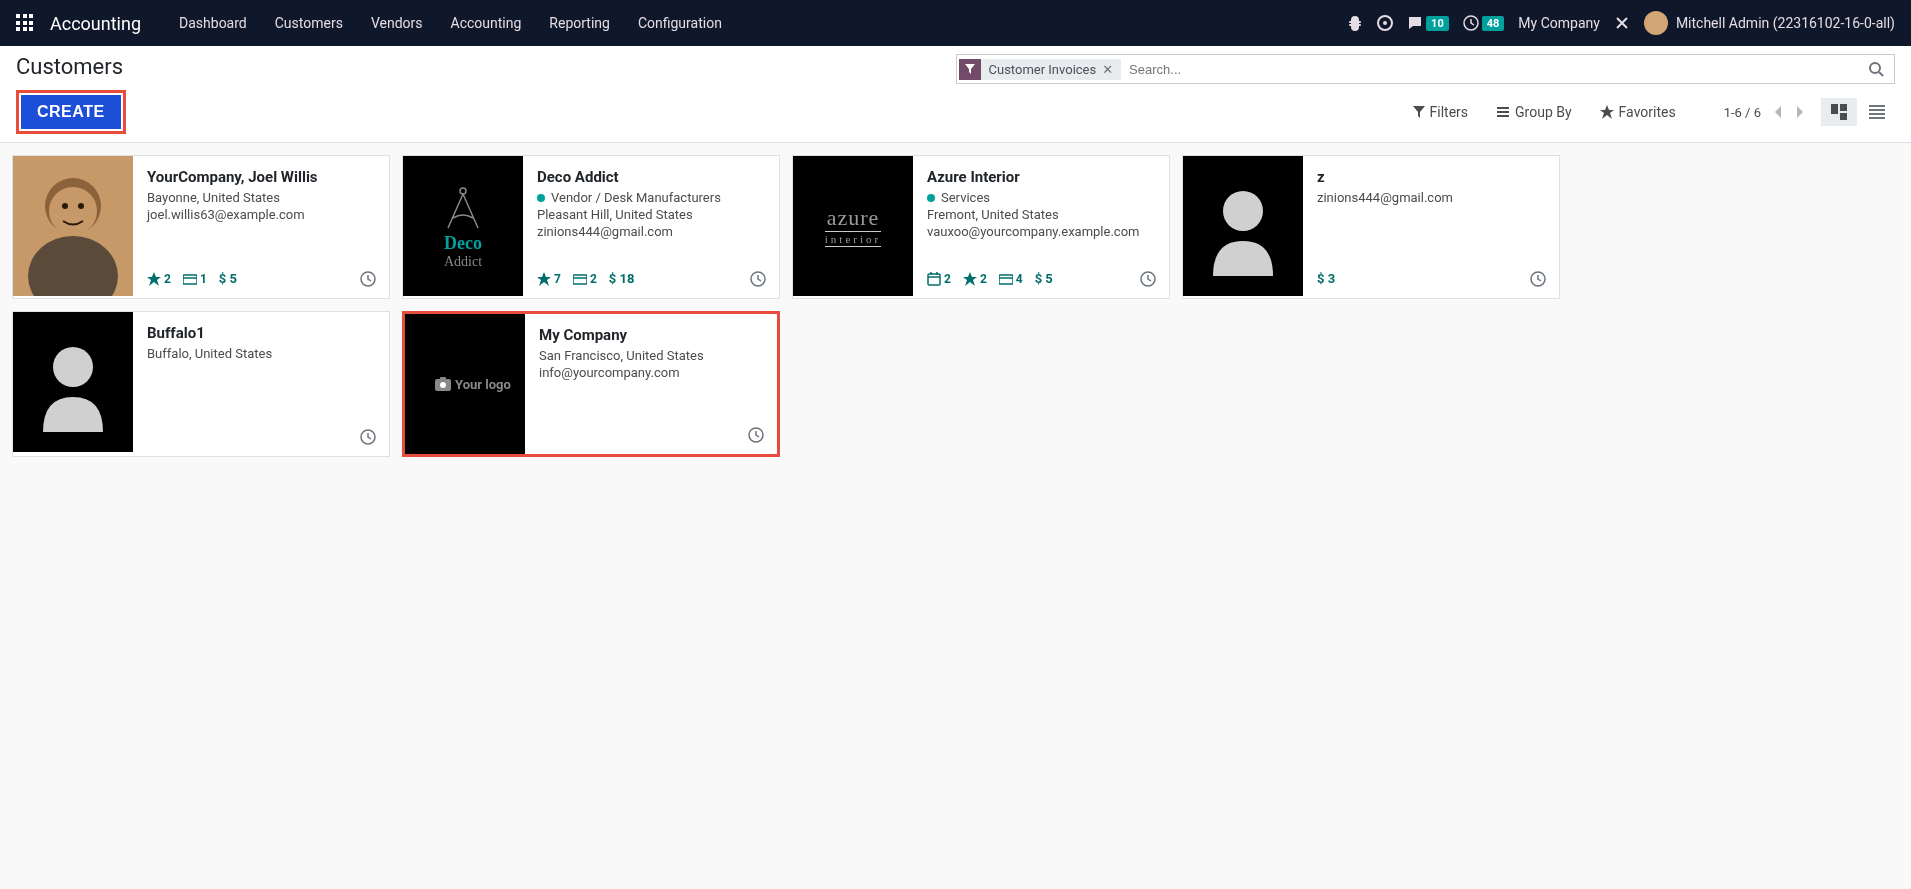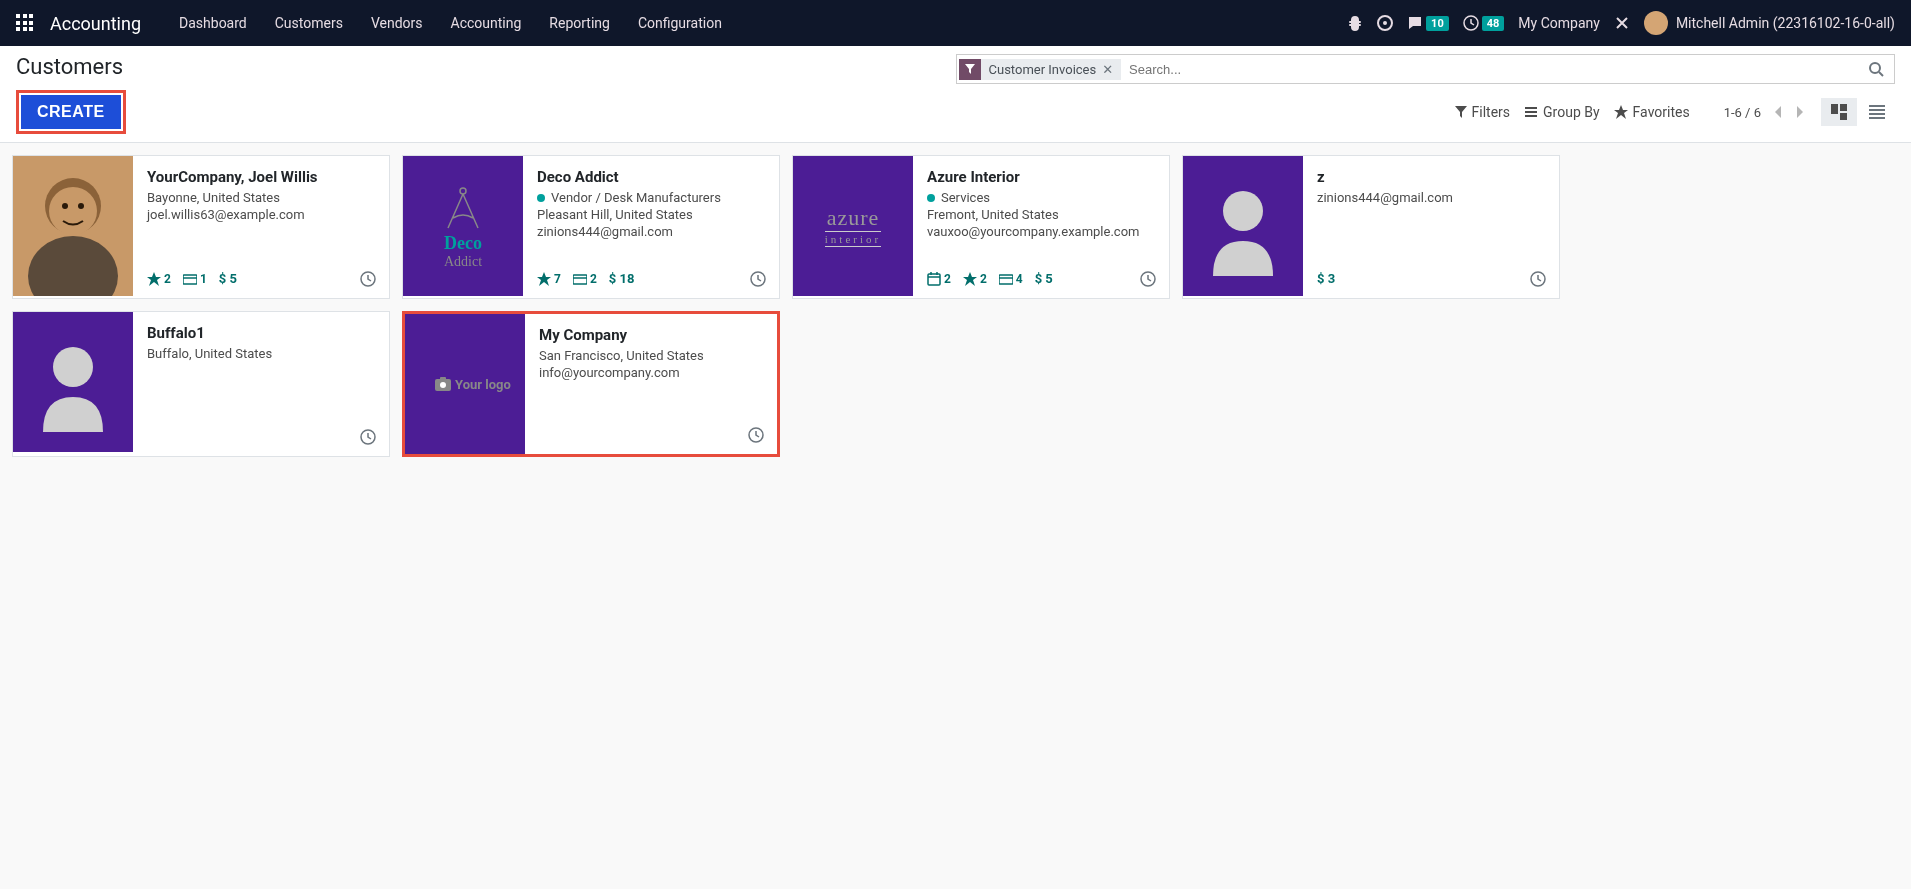--- a/index.html
+++ b/index.html
@@ -28,34 +28,34 @@
 .search-box { border: 1px solid #ccc; display: flex; align-items: center; padding: 2px; background: #fff; }
 .search-facet { background: #714b67; color: #fff; display: flex; align-items: center; padding: 3px 6px; font-size: 13px; }
 .facet-label { background: #e9ecef; color: #495057; padding: 3px 8px; display: flex; align-items: center; gap: 6px; font-size: 13px; }
 .facet-close { cursor: pointer; color: #6c757d; }
 .search-input { border: none; outline: none; flex: 1; padding: 4px 8px; font-size: 13px; }
 .search-icon-btn { margin-left: auto; color: #6c757d; cursor: pointer; padding: 4px 8px; }
 
 .cp-bottom { display: flex; justify-content: space-between; align-items: center; padding-bottom: 8px; }
 .btn-create { background: #1d4ed8; color: #fff; border: none; padding: 8px 16px; font-size: 16px; font-weight: bold; cursor: pointer; letter-spacing: 0.5px; }
 .highlight-red { border: 3px solid #e74c3c; padding: 2px; display: inline-block; }
-.cp-right { display: flex; align-items: center; gap: 14px; }
+.cp-right { display: flex; align-items: center; gap: 28px; }
 .filter-btn { display: flex; align-items: center; gap: 5px; color: #4c4c4c; cursor: pointer; font-size: 14px; }
 .pager { color: #4c4c4c; font-size: 13px; margin-left: 20px; }
 .pager-arrows { display: flex; gap: 4px; margin-left: 8px; }
 .pager-arrow { color: #b5b5b5; cursor: pointer; padding: 4px; }
 .view-switcher { display: flex; gap: 2px; margin-left: 12px; }
 .view-btn { padding: 6px 10px; cursor: pointer; color: #6c757d; }
 .view-btn.active { background: #e9ecef; color: #4c4c4c; }
 
 
 .kanban-container { padding: 12px; display: flex; flex-wrap: wrap; gap: 12px; align-content: flex-start; }
 .kanban-card { background: #fff; border: 1px solid #dee2e6; width: 378px; min-height: 144px; display: flex; position: relative; cursor: pointer; }
 .kanban-card.highlighted { border: 3px solid #e74c3c; }
-.card-image { width: 120px; height: 140px; flex-shrink: 0; display: flex; align-items: center; justify-content: center; background: #4c1d95; overflow: hidden; }
+.card-image { width: 120px; height: 140px; flex-shrink: 0; display: flex; align-items: center; justify-content: center; background: #000000; overflow: hidden; }
 .card-image.photo { background: linear-gradient(135deg, #d4a574, #8b6f47); }
 .card-image.logo-deco { color: #00a09d; font-family: serif; text-align: center; }
 .card-image.logo-azure { color: #888; font-family: serif; text-align: center; }
 .placeholder-avatar { width: 100px; height: 100px; }
 .placeholder-avatar svg { width: 100%; height: 100%; }
 .card-body { padding: 12px 14px; flex: 1; display: flex; flex-direction: column; }
 .card-title { font-size: 15px; font-weight: bold; color: #212529; margin-bottom: 4px; }
 .card-tag { font-size: 13px; color: #4c4c4c; margin-bottom: 2px; display: flex; align-items: center; gap: 6px; }
 .dot { width: 8px; height: 8px; border-radius: 50%; background: #00a09d; display: inline-block; }
 .card-line { font-size: 13px; color: #4c4c4c; margin-bottom: 2px; }

